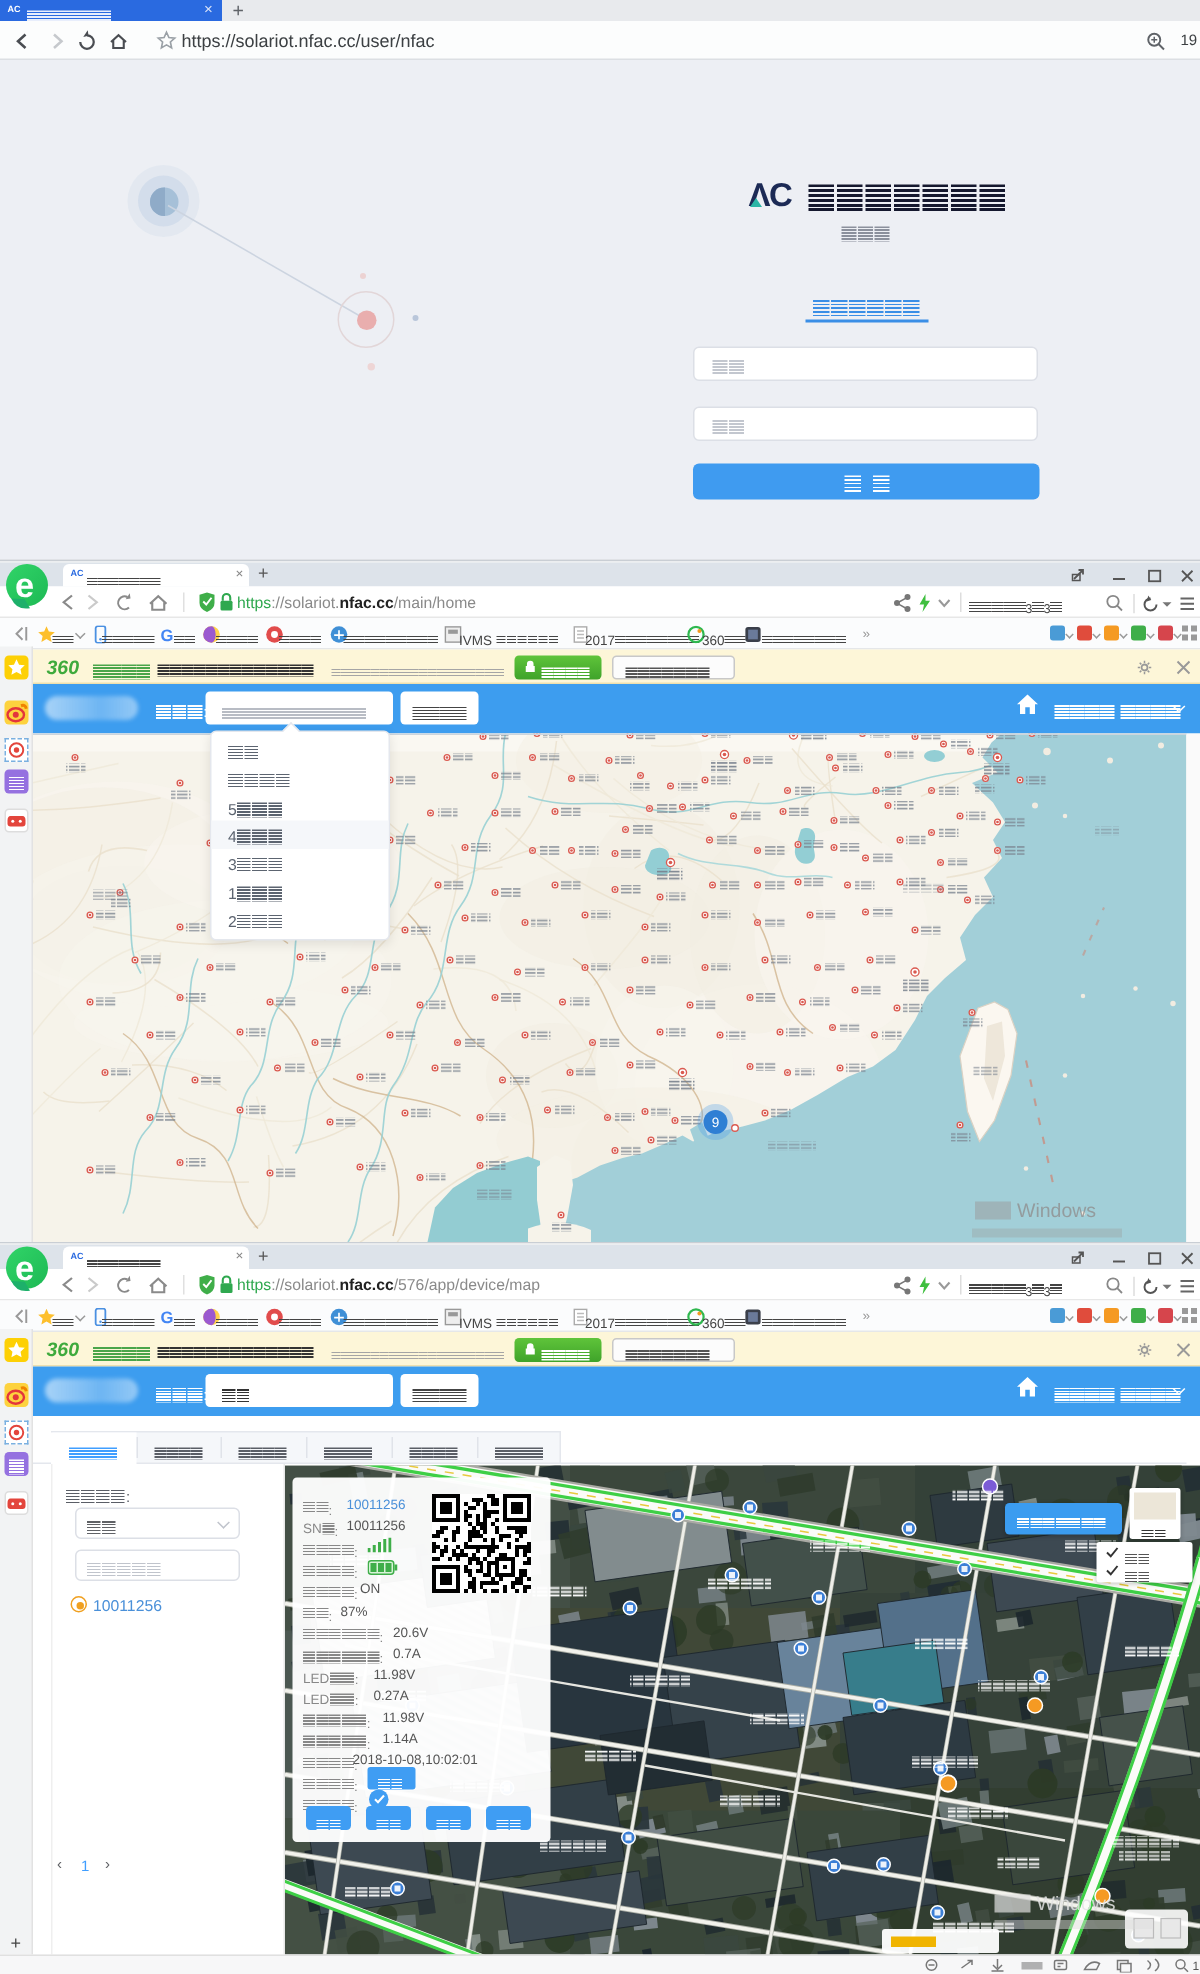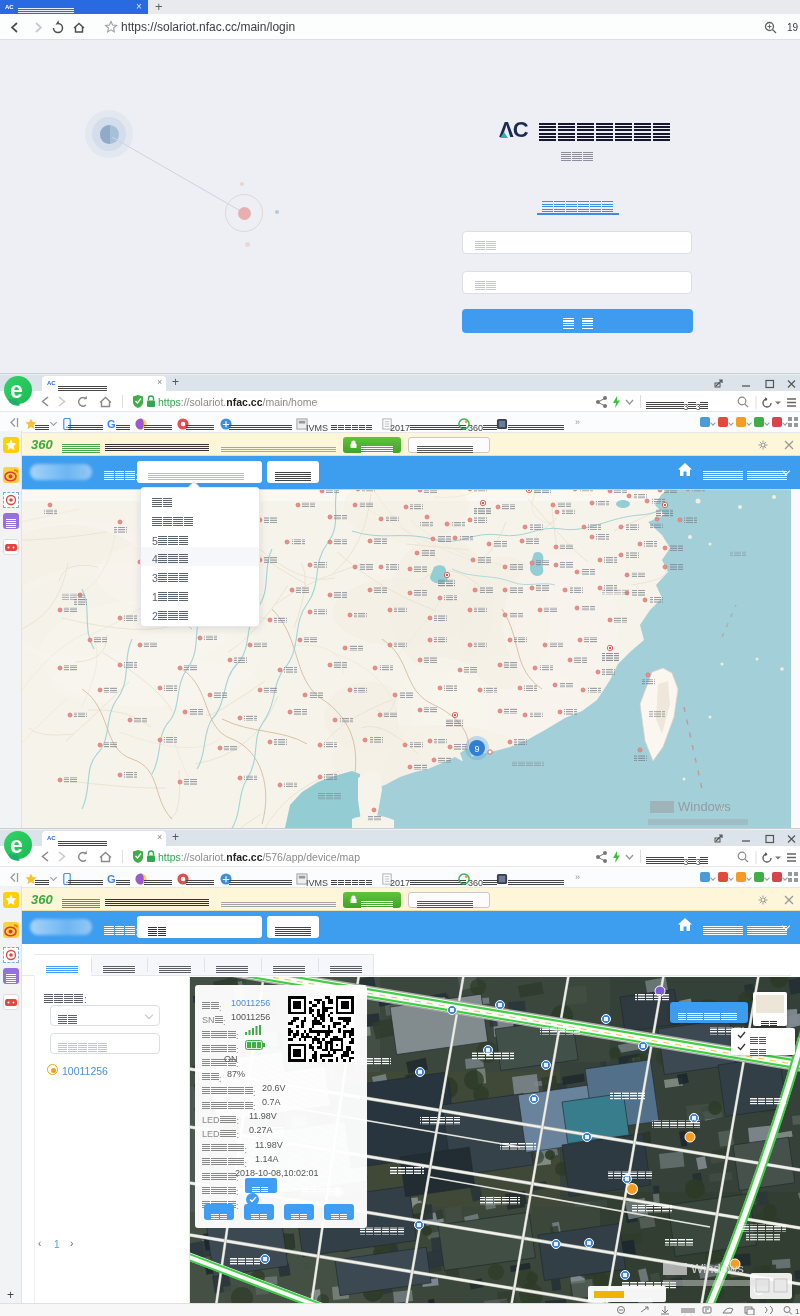--- a/index.html
+++ b/index.html
@@ -18,21 +18,21 @@
     <svg class="ab" style="left:6px;top:19px" width="120" height="17" viewBox="0 0 120 17">
 <path d="M11,4 L6,8.5 L11,13" stroke="#4a4d52" stroke-width="1.7" fill="none"></path>
 <path d="M30,4 L35,8.5 L30,13" stroke="#c6c9cd" stroke-width="1.7" fill="none"></path>
 <path d="M52,4.5 A4.5,4.5 0 1 1 47.5,9" stroke="#4a4d52" stroke-width="1.5" fill="none"></path>
 <path d="M52.5,1.2 L53,4.9 L49.5,5.7 Z" fill="#4a4d52"></path>
 <path d="M68,9 L73,4.5 L78,9 M69.5,8 L69.5,13 L76.5,13 L76.5,8" stroke="#4a4d52" stroke-width="1.4" fill="none"></path>
 </svg>
     <svg class="ab" style="left:104px;top:20px" width="14" height="14" viewBox="0 0 14 14">
 <path d="M7,1.5 L8.6,5 L12.5,5.4 L9.6,8 L10.4,11.9 L7,9.9 L3.6,11.9 L4.4,8 L1.5,5.4 L5.4,5 Z" fill="none" stroke="#9aa0a6" stroke-width="1.1"></path>
     </svg>
-    <div class="ab" style="left:121px;top:20px;font-size:12px;color:#3c4043">https://solariot.nfac.cc/main/login</div>
+    <div class="ab" style="left:121px;top:20px;font-size:12px;color:#3c4043">https://solariot.nfac.cc/user/nfac</div>
     <svg class="ab" style="left:764px;top:21px" width="13" height="13" viewBox="0 0 13 13">
 <circle cx="5.5" cy="5.5" r="4" fill="none" stroke="#5f6368" stroke-width="1.3"></circle>
 <path d="M8.5,8.5 L12,12" stroke="#5f6368" stroke-width="1.3"></path>
 <path d="M3.5,5.5 L7.5,5.5 M5.5,3.5 L5.5,7.5" stroke="#5f6368" stroke-width="1"></path>
     </svg>
     <div class="ab" style="left:787px;top:22px;font-size:10px;color:#3c4043">19</div>
     <div class="ab" style="left:0;top:40px;width:800px;height:333px;background:#edeff4">
       <div class="ab" style="left:85px;top:70px;width:48px;height:48px;border-radius:50%;background:rgba(176,199,224,0.16)"></div>
       <div class="ab" style="left:92px;top:77px;width:34px;height:34px;border-radius:50%;background:rgba(170,195,221,0.28)"></div>
       <div class="ab" style="left:99.5px;top:84.5px;width:19px;height:19px;border-radius:50%;background:#a6c0d8"></div>
@@ -1593,21 +1593,21 @@
     </svg>
   </div>
 <div class="ab" style="left:195px;top:985px;width:172px;height:243px;background:rgba(255,255,255,0.96);border-radius:3px"></div>
 <div class="ab" style="left:202px;top:997.5px;color:#888"><i class="zc" style="width:8px;height:8px;margin-right:0.5px;background:repeating-linear-gradient(to bottom,currentColor 0 1px,transparent 1px 2px);"></i><i class="zc" style="width:8px;height:8px;margin-right:0.5px;background:repeating-linear-gradient(to bottom,currentColor 0 1px,transparent 1px 2px);"></i><span style="font-size:9px;color:#888;vertical-align:middle">:</span></div>
 <div class="ab" style="left:231px;top:997.5px;font-size:9px;color:#4a90d9">10011256</div>
 <div class="ab" style="left:202px;top:1011.7px;color:#888"><span style="font-size:9px;color:#888;vertical-align:middle;margin-top:-2px;display:inline-block">SN</span><i class="zc" style="width:8px;height:8px;margin-right:0.5px;background:repeating-linear-gradient(to bottom,currentColor 0 1px,transparent 1px 2px);"></i><span style="font-size:9px;color:#888;vertical-align:middle">:</span></div>
 <div class="ab" style="left:231px;top:1011.7px;font-size:9px;color:#555">10011256</div>
 <div class="ab" style="left:202px;top:1025.9px;color:#888"><i class="zc" style="width:8px;height:8px;margin-right:0.5px;background:repeating-linear-gradient(to bottom,currentColor 0 1px,transparent 1px 2px);"></i><i class="zc" style="width:8px;height:8px;margin-right:0.5px;background:repeating-linear-gradient(to bottom,currentColor 0 1px,transparent 1px 2px);"></i><i class="zc" style="width:8px;height:8px;margin-right:0.5px;background:repeating-linear-gradient(to bottom,currentColor 0 1px,transparent 1px 2px);"></i><i class="zc" style="width:8px;height:8px;margin-right:0.5px;background:repeating-linear-gradient(to bottom,currentColor 0 1px,transparent 1px 2px);"></i><span style="font-size:9px;color:#888;vertical-align:middle">:</span></div>
 <div class="ab" style="left:202px;top:1040.1px;color:#888"><i class="zc" style="width:8px;height:8px;margin-right:0.5px;background:repeating-linear-gradient(to bottom,currentColor 0 1px,transparent 1px 2px);"></i><i class="zc" style="width:8px;height:8px;margin-right:0.5px;background:repeating-linear-gradient(to bottom,currentColor 0 1px,transparent 1px 2px);"></i><i class="zc" style="width:8px;height:8px;margin-right:0.5px;background:repeating-linear-gradient(to bottom,currentColor 0 1px,transparent 1px 2px);"></i><i class="zc" style="width:8px;height:8px;margin-right:0.5px;background:repeating-linear-gradient(to bottom,currentColor 0 1px,transparent 1px 2px);"></i><span style="font-size:9px;color:#888;vertical-align:middle">:</span></div>
 <div class="ab" style="left:202px;top:1054.3px;color:#888"><i class="zc" style="width:8px;height:8px;margin-right:0.5px;background:repeating-linear-gradient(to bottom,currentColor 0 1px,transparent 1px 2px);"></i><i class="zc" style="width:8px;height:8px;margin-right:0.5px;background:repeating-linear-gradient(to bottom,currentColor 0 1px,transparent 1px 2px);"></i><i class="zc" style="width:8px;height:8px;margin-right:0.5px;background:repeating-linear-gradient(to bottom,currentColor 0 1px,transparent 1px 2px);"></i><i class="zc" style="width:8px;height:8px;margin-right:0.5px;background:repeating-linear-gradient(to bottom,currentColor 0 1px,transparent 1px 2px);"></i><span style="font-size:9px;color:#888;vertical-align:middle">:</span></div>
-<div class="ab" style="left:224px;top:1054.3px;font-size:9px;color:#555">ON</div>
+<div class="ab" style="left:240px;top:1054.3px;font-size:9px;color:#555">ON</div>
 <div class="ab" style="left:202px;top:1068.5px;color:#888"><i class="zc" style="width:8px;height:8px;margin-right:0.5px;background:repeating-linear-gradient(to bottom,currentColor 0 1px,transparent 1px 2px);"></i><i class="zc" style="width:8px;height:8px;margin-right:0.5px;background:repeating-linear-gradient(to bottom,currentColor 0 1px,transparent 1px 2px);"></i><span style="font-size:9px;color:#888;vertical-align:middle">:</span></div>
 <div class="ab" style="left:227px;top:1068.5px;font-size:9px;color:#555">87%</div>
 <div class="ab" style="left:202px;top:1082.7px;color:#888"><i class="zc" style="width:8px;height:8px;margin-right:0.5px;background:repeating-linear-gradient(to bottom,currentColor 0 1px,transparent 1px 2px);"></i><i class="zc" style="width:8px;height:8px;margin-right:0.5px;background:repeating-linear-gradient(to bottom,currentColor 0 1px,transparent 1px 2px);"></i><i class="zc" style="width:8px;height:8px;margin-right:0.5px;background:repeating-linear-gradient(to bottom,currentColor 0 1px,transparent 1px 2px);"></i><i class="zc" style="width:8px;height:8px;margin-right:0.5px;background:repeating-linear-gradient(to bottom,currentColor 0 1px,transparent 1px 2px);"></i><i class="zc" style="width:8px;height:8px;margin-right:0.5px;background:repeating-linear-gradient(to bottom,currentColor 0 1px,transparent 1px 2px);"></i><i class="zc" style="width:8px;height:8px;margin-right:0.5px;background:repeating-linear-gradient(to bottom,currentColor 0 1px,transparent 1px 2px);"></i><span style="font-size:9px;color:#888;vertical-align:middle">:</span></div>
 <div class="ab" style="left:262px;top:1082.7px;font-size:9px;color:#555">20.6V</div>
 <div class="ab" style="left:202px;top:1096.9px;color:#888"><i class="zc" style="width:8px;height:8px;margin-right:0.5px;background:repeating-linear-gradient(to bottom,currentColor 0 1px,transparent 1px 2px);"></i><i class="zc" style="width:8px;height:8px;margin-right:0.5px;background:repeating-linear-gradient(to bottom,currentColor 0 1px,transparent 1px 2px);"></i><i class="zc" style="width:8px;height:8px;margin-right:0.5px;background:repeating-linear-gradient(to bottom,currentColor 0 1px,transparent 1px 2px);"></i><i class="zc" style="width:8px;height:8px;margin-right:0.5px;background:repeating-linear-gradient(to bottom,currentColor 0 1px,transparent 1px 2px);"></i><i class="zc" style="width:8px;height:8px;margin-right:0.5px;background:repeating-linear-gradient(to bottom,currentColor 0 1px,transparent 1px 2px);"></i><i class="zc" style="width:8px;height:8px;margin-right:0.5px;background:repeating-linear-gradient(to bottom,currentColor 0 1px,transparent 1px 2px);"></i><span style="font-size:9px;color:#888;vertical-align:middle">:</span></div>
 <div class="ab" style="left:262px;top:1096.9px;font-size:9px;color:#555">0.7A</div>
 <div class="ab" style="left:202px;top:1111.1px;color:#888"><span style="font-size:9px;color:#888;vertical-align:middle;margin-top:-2px;display:inline-block">LED</span><i class="zc" style="width:8px;height:8px;margin-right:0.5px;background:repeating-linear-gradient(to bottom,currentColor 0 1px,transparent 1px 2px);"></i><i class="zc" style="width:8px;height:8px;margin-right:0.5px;background:repeating-linear-gradient(to bottom,currentColor 0 1px,transparent 1px 2px);"></i><span style="font-size:9px;color:#888;vertical-align:middle">:</span></div>
 <div class="ab" style="left:249px;top:1111.1px;font-size:9px;color:#555">11.98V</div>
 <div class="ab" style="left:202px;top:1125.3px;color:#888"><span style="font-size:9px;color:#888;vertical-align:middle;margin-top:-2px;display:inline-block">LED</span><i class="zc" style="width:8px;height:8px;margin-right:0.5px;background:repeating-linear-gradient(to bottom,currentColor 0 1px,transparent 1px 2px);"></i><i class="zc" style="width:8px;height:8px;margin-right:0.5px;background:repeating-linear-gradient(to bottom,currentColor 0 1px,transparent 1px 2px);"></i><span style="font-size:9px;color:#888;vertical-align:middle">:</span></div>
 <div class="ab" style="left:249px;top:1125.3px;font-size:9px;color:#555">0.27A</div>

